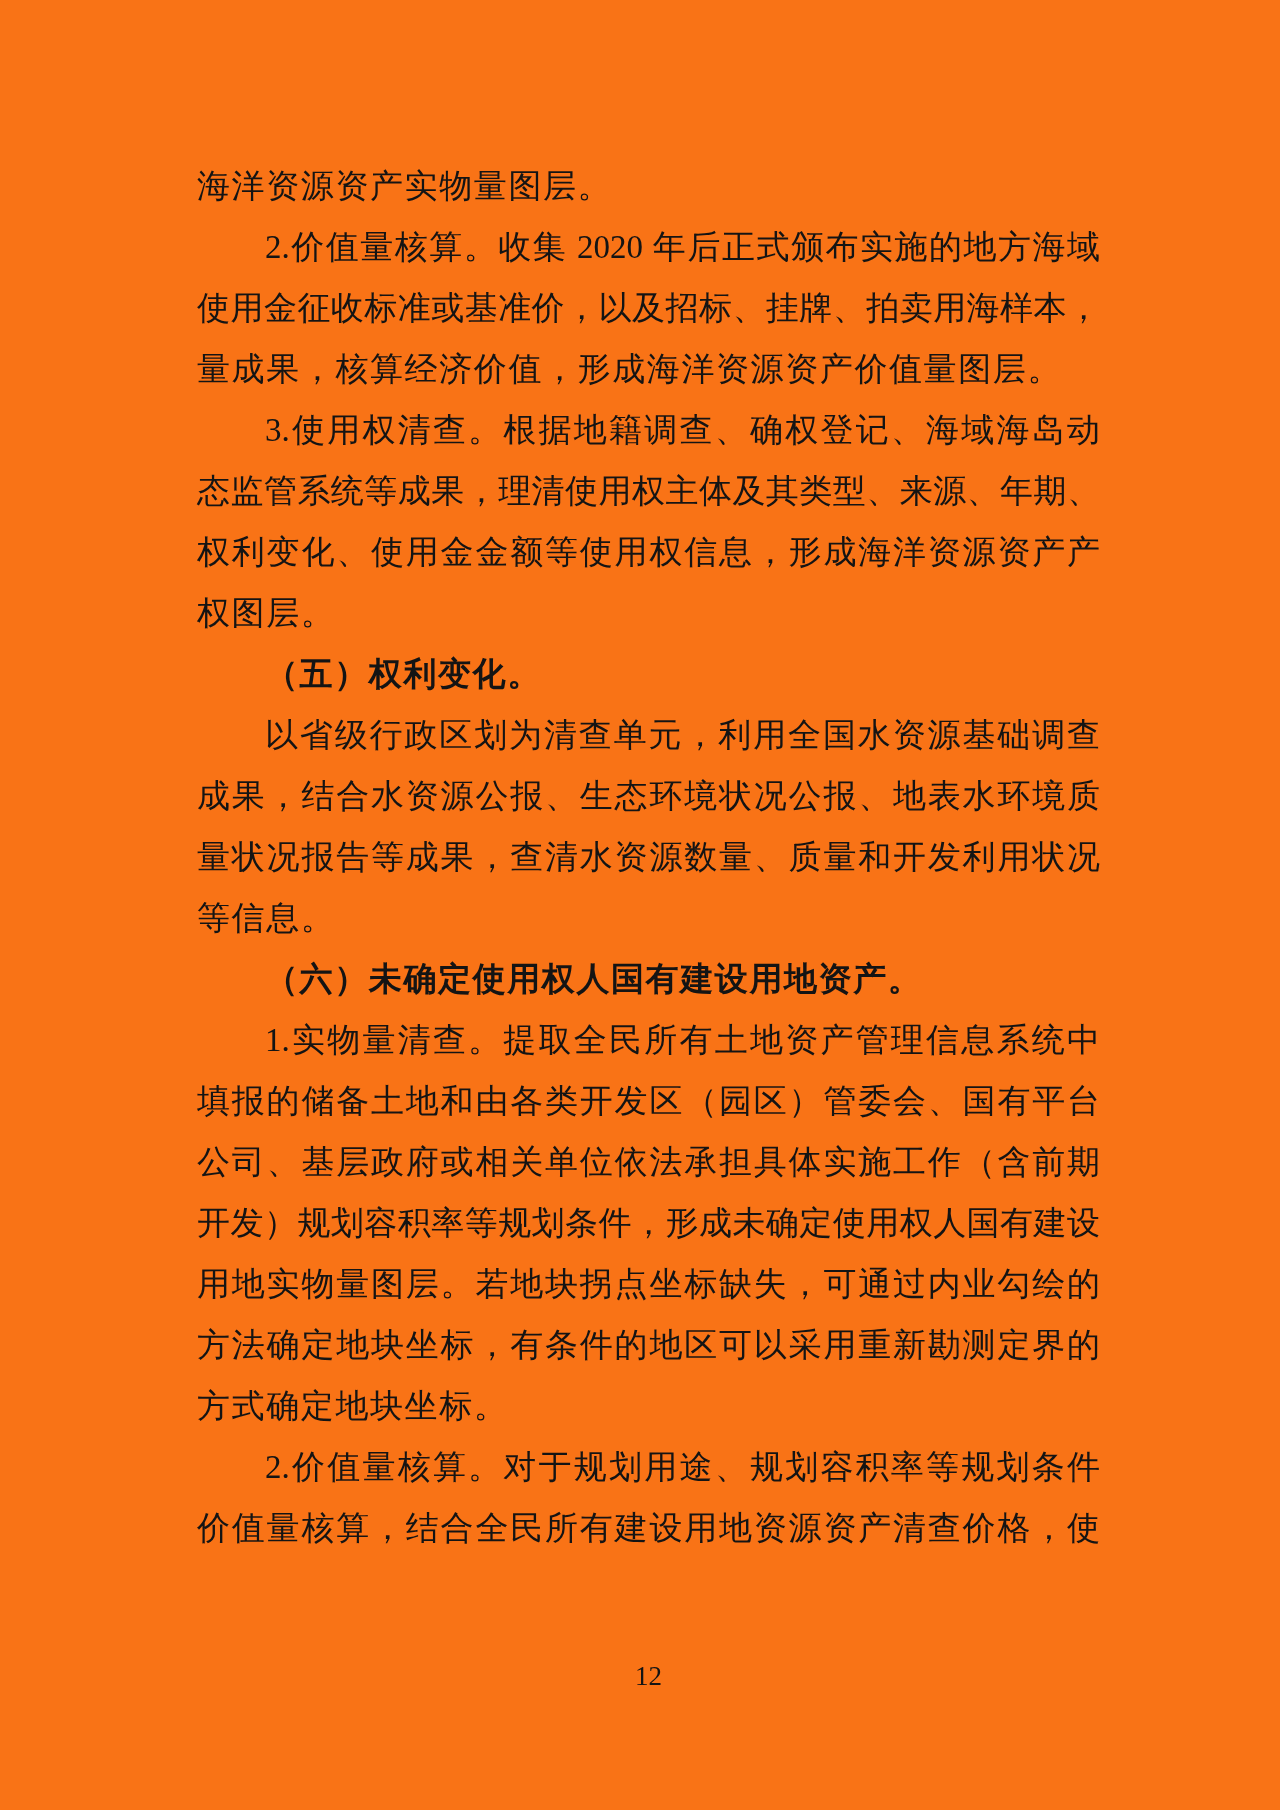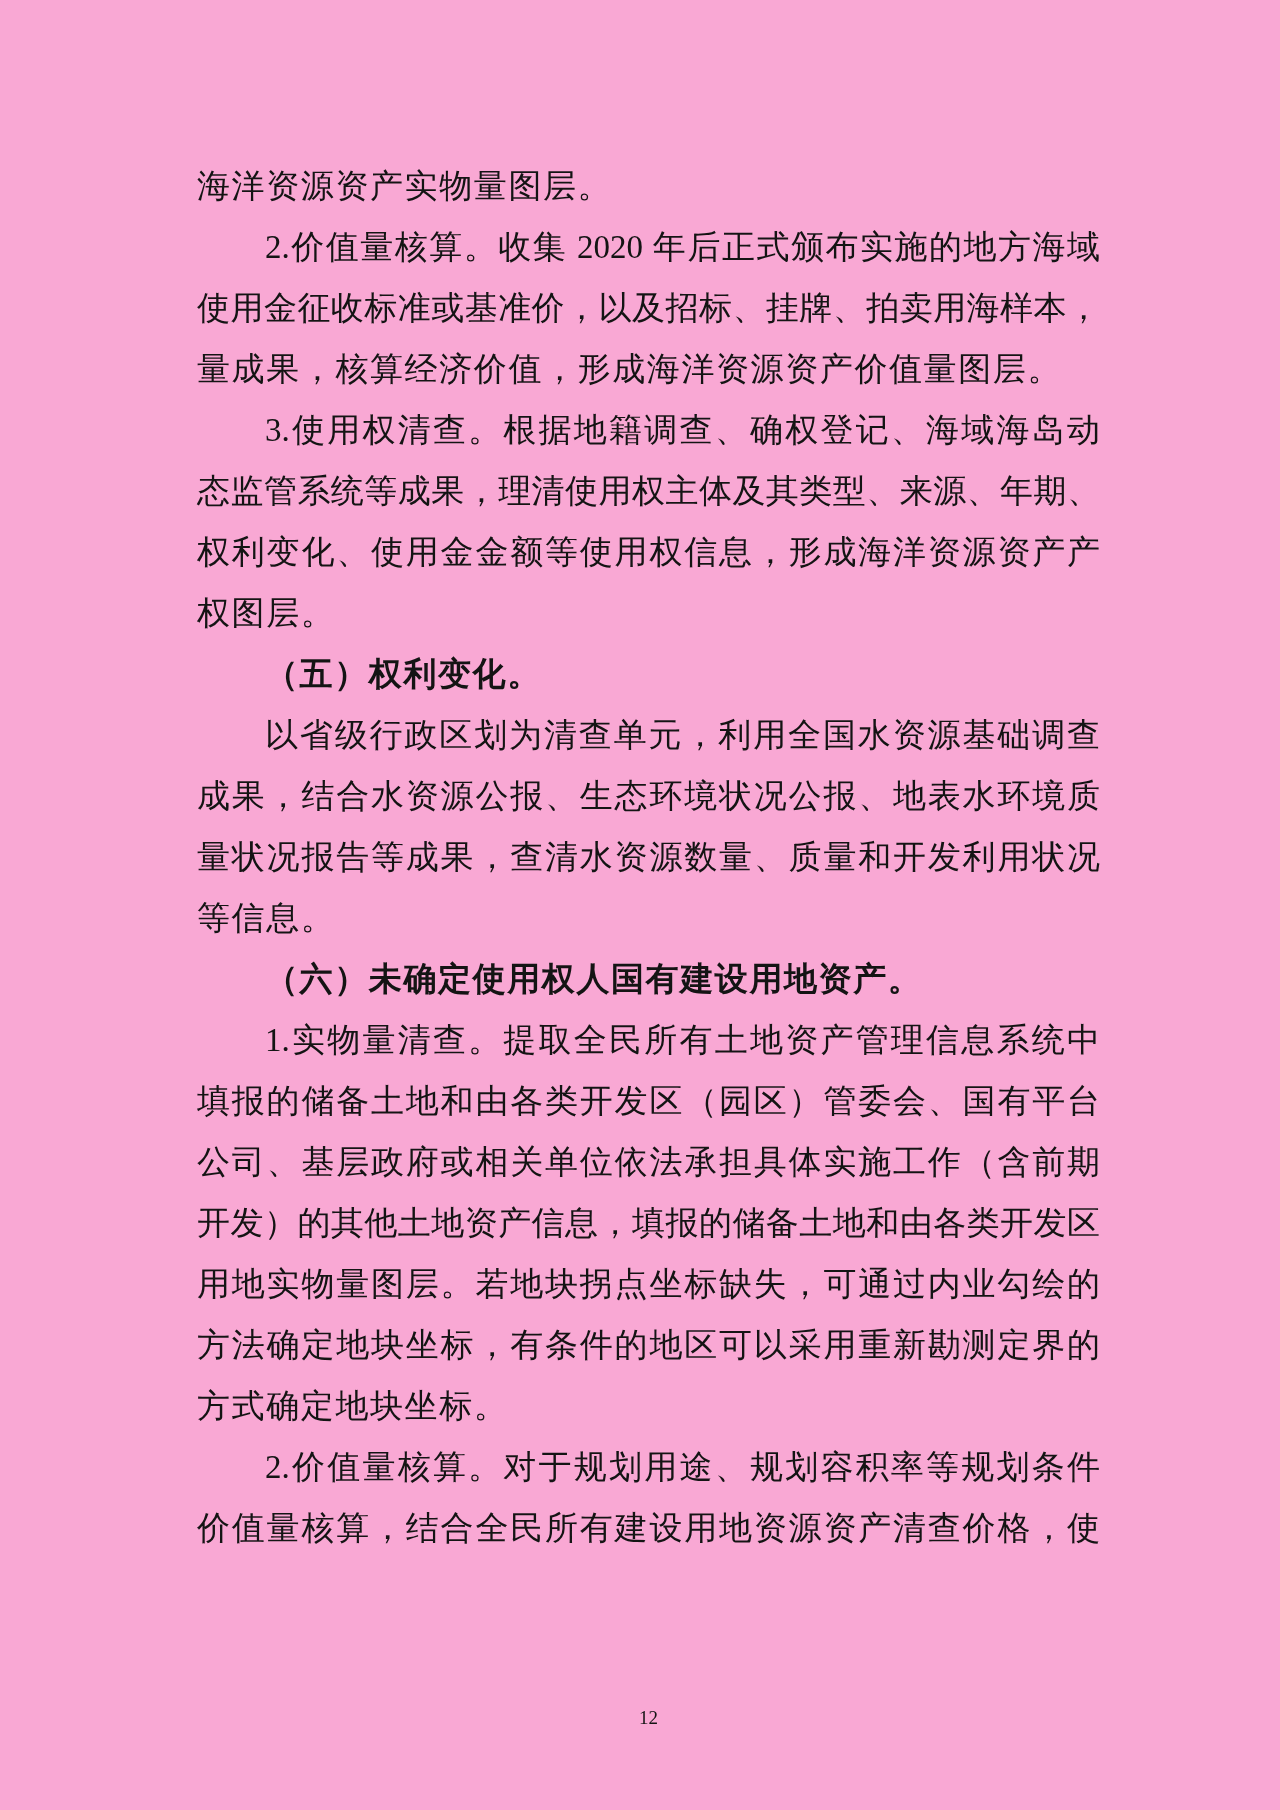--- a/index.html
+++ b/index.html
@@ -11,21 +11,21 @@
     width: 1280px;
     height: 1810px;
     position: relative;
     font-family: "Liberation Serif", "DejaVu Serif", serif;
     color: #141414;
     overflow: hidden;
   }
   .page {
     position: absolute;
     inset: 0;
-    background: #f9a8d4;
+    background: #f97316;
   }
   .textblock {
     position: absolute;
     left: 197px;
     top: 156px;
     width: 903px;
   }
   .line {
     font-size: 33px;
     line-height: 61px;
@@ -46,23 +46,22 @@
   .bold {
     font-weight: bold;
   }
   .page-number {
     position: absolute;
     top: 1656px;
     left: 197px;
     width: 903px;
     height: 40px;
     text-align: center;
-    font-size: 19px;
+    font-size: 27px;
     line-height: 40px;
-    margin-top: 42px;
   }
 </style>
 </head>
 <body>
 
 <div class="page">
   <div class="textblock">
     <div class="line">海洋资源资产实物量图层。</div>
     <div class="line just indent">2.价值量核算。收集 2020 年后正式颁布实施的地方海域</div>
     <div class="line just">使用金征收标准或基准价，以及招标、挂牌、拍卖用海样本，</div>
@@ -73,21 +72,21 @@
     <div class="line">权图层。</div>
     <div class="line indent bold">（五）权利变化。</div>
     <div class="line just indent">以省级行政区划为清查单元，利用全国水资源基础调查</div>
     <div class="line just">成果，结合水资源公报、生态环境状况公报、地表水环境质</div>
     <div class="line just">量状况报告等成果，查清水资源数量、质量和开发利用状况</div>
     <div class="line">等信息。</div>
     <div class="line indent bold">（六）未确定使用权人国有建设用地资产。</div>
     <div class="line just indent">1.实物量清查。提取全民所有土地资产管理信息系统中</div>
     <div class="line just">填报的储备土地和由各类开发区（园区）管委会、国有平台</div>
     <div class="line just">公司、基层政府或相关单位依法承担具体实施工作（含前期</div>
-    <div class="line just">开发）的其他土地资产信息，填报的储备土地和由各类开发区</div>
+    <div class="line just">开发）规划容积率等规划条件，形成未确定使用权人国有建设</div>
     <div class="line just">用地实物量图层。若地块拐点坐标缺失，可通过内业勾绘的</div>
     <div class="line just">方法确定地块坐标，有条件的地区可以采用重新勘测定界的</div>
     <div class="line">方式确定地块坐标。</div>
     <div class="line just indent">2.价值量核算。对于规划用途、规划容积率等规划条件</div>
     <div class="line just">价值量核算，结合全民所有建设用地资源资产清查价格，使</div>
   </div>
   <div class="page-number">12</div>
 </div>
 
 </body></html>

